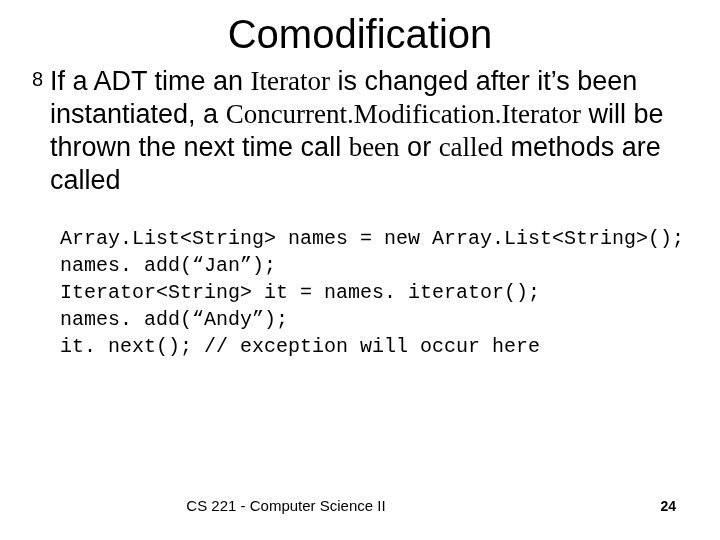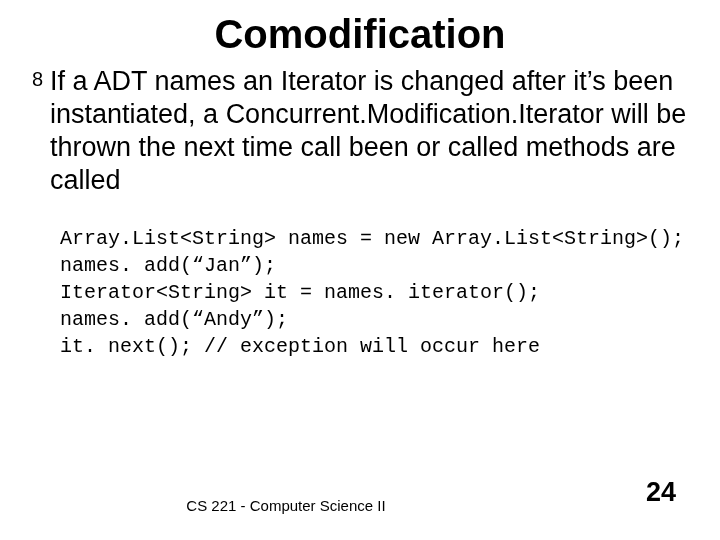--- a/index.html
+++ b/index.html
@@ -14,21 +14,21 @@
   .slide {
     width: 720px;
     height: 540px;
     position: relative;
     box-sizing: border-box;
     padding: 10px 28px 0 28px;
   }
   .title {
     text-align: center;
     font-size: 40px;
-    font-weight: 700;
+    font-weight: 400;
     margin: 2px 0 8px 0;
   }
   .body {
     font-size: 27px;
     line-height: 1.22;
     margin-left: 4px;
   }
   .bullet-row {
     display: flex;
     align-items: flex-start;
@@ -36,58 +36,58 @@
   .bullet-glyph {
     width: 18px;
     font-size: 20px;
     line-height: 1.4;
     flex-shrink: 0;
   }
   .bullet-text {
     flex: 1;
   }
   .mono {
-    font-family: Liberation Sans, sans-serif;
+    font-family: Liberation Serif, serif;
   }
   .codeblock {
     font-family: "Courier New", Courier, monospace;
     font-size: 20px;
     line-height: 1.35;
     white-space: pre;
     margin-top: 28px;
     margin-left: 28px;
   }
   .footer {
     position: absolute;
     bottom: 26px;
     left: 0;
     width: 572px;
     text-align: center;
     font-size: 15px;
   }
   .pagenum {
     position: absolute;
-    bottom: 32px;
+    bottom: 26px;
     right: 44px;
-    font-size: 27px;
+    font-size: 14px;
     font-weight: 700;
   }
 </style>
 </head>
 <body>
 
 <div class="slide">
 
   <div class="title">Comodification</div>
 
   <div class="body">
     <div class="bullet-row">
       <div class="bullet-glyph">8</div>
       <div class="bullet-text">
-        <span>If a ADT names an </span><span class="mono">Iterator</span><span> is changed after it’s been instantiated, a </span><span class="mono">Concurrent.Modification.Iterator</span><span> will be thrown the next time call </span><span class="mono">been</span><span> or </span><span class="mono">called</span><span> methods are called</span>
+        <span>If a ADT time an </span><span class="mono">Iterator</span><span> is changed after it’s been instantiated, a </span><span class="mono">Concurrent.Modification.Iterator</span><span> will be thrown the next time call </span><span class="mono">been</span><span> or </span><span class="mono">called</span><span> methods are called</span>
       </div>
     </div>
 
     <div class="codeblock"><span>Array.List&lt;String&gt; names = new Array.List&lt;String&gt;();</span>
 <span>names. add(“Jan”);</span>
 <span>Iterator&lt;String&gt; it = names. iterator();</span>
 <span>names. add(“Andy”);</span>
 <span>it. next(); // exception will occur here</span></div>
   </div>
 

